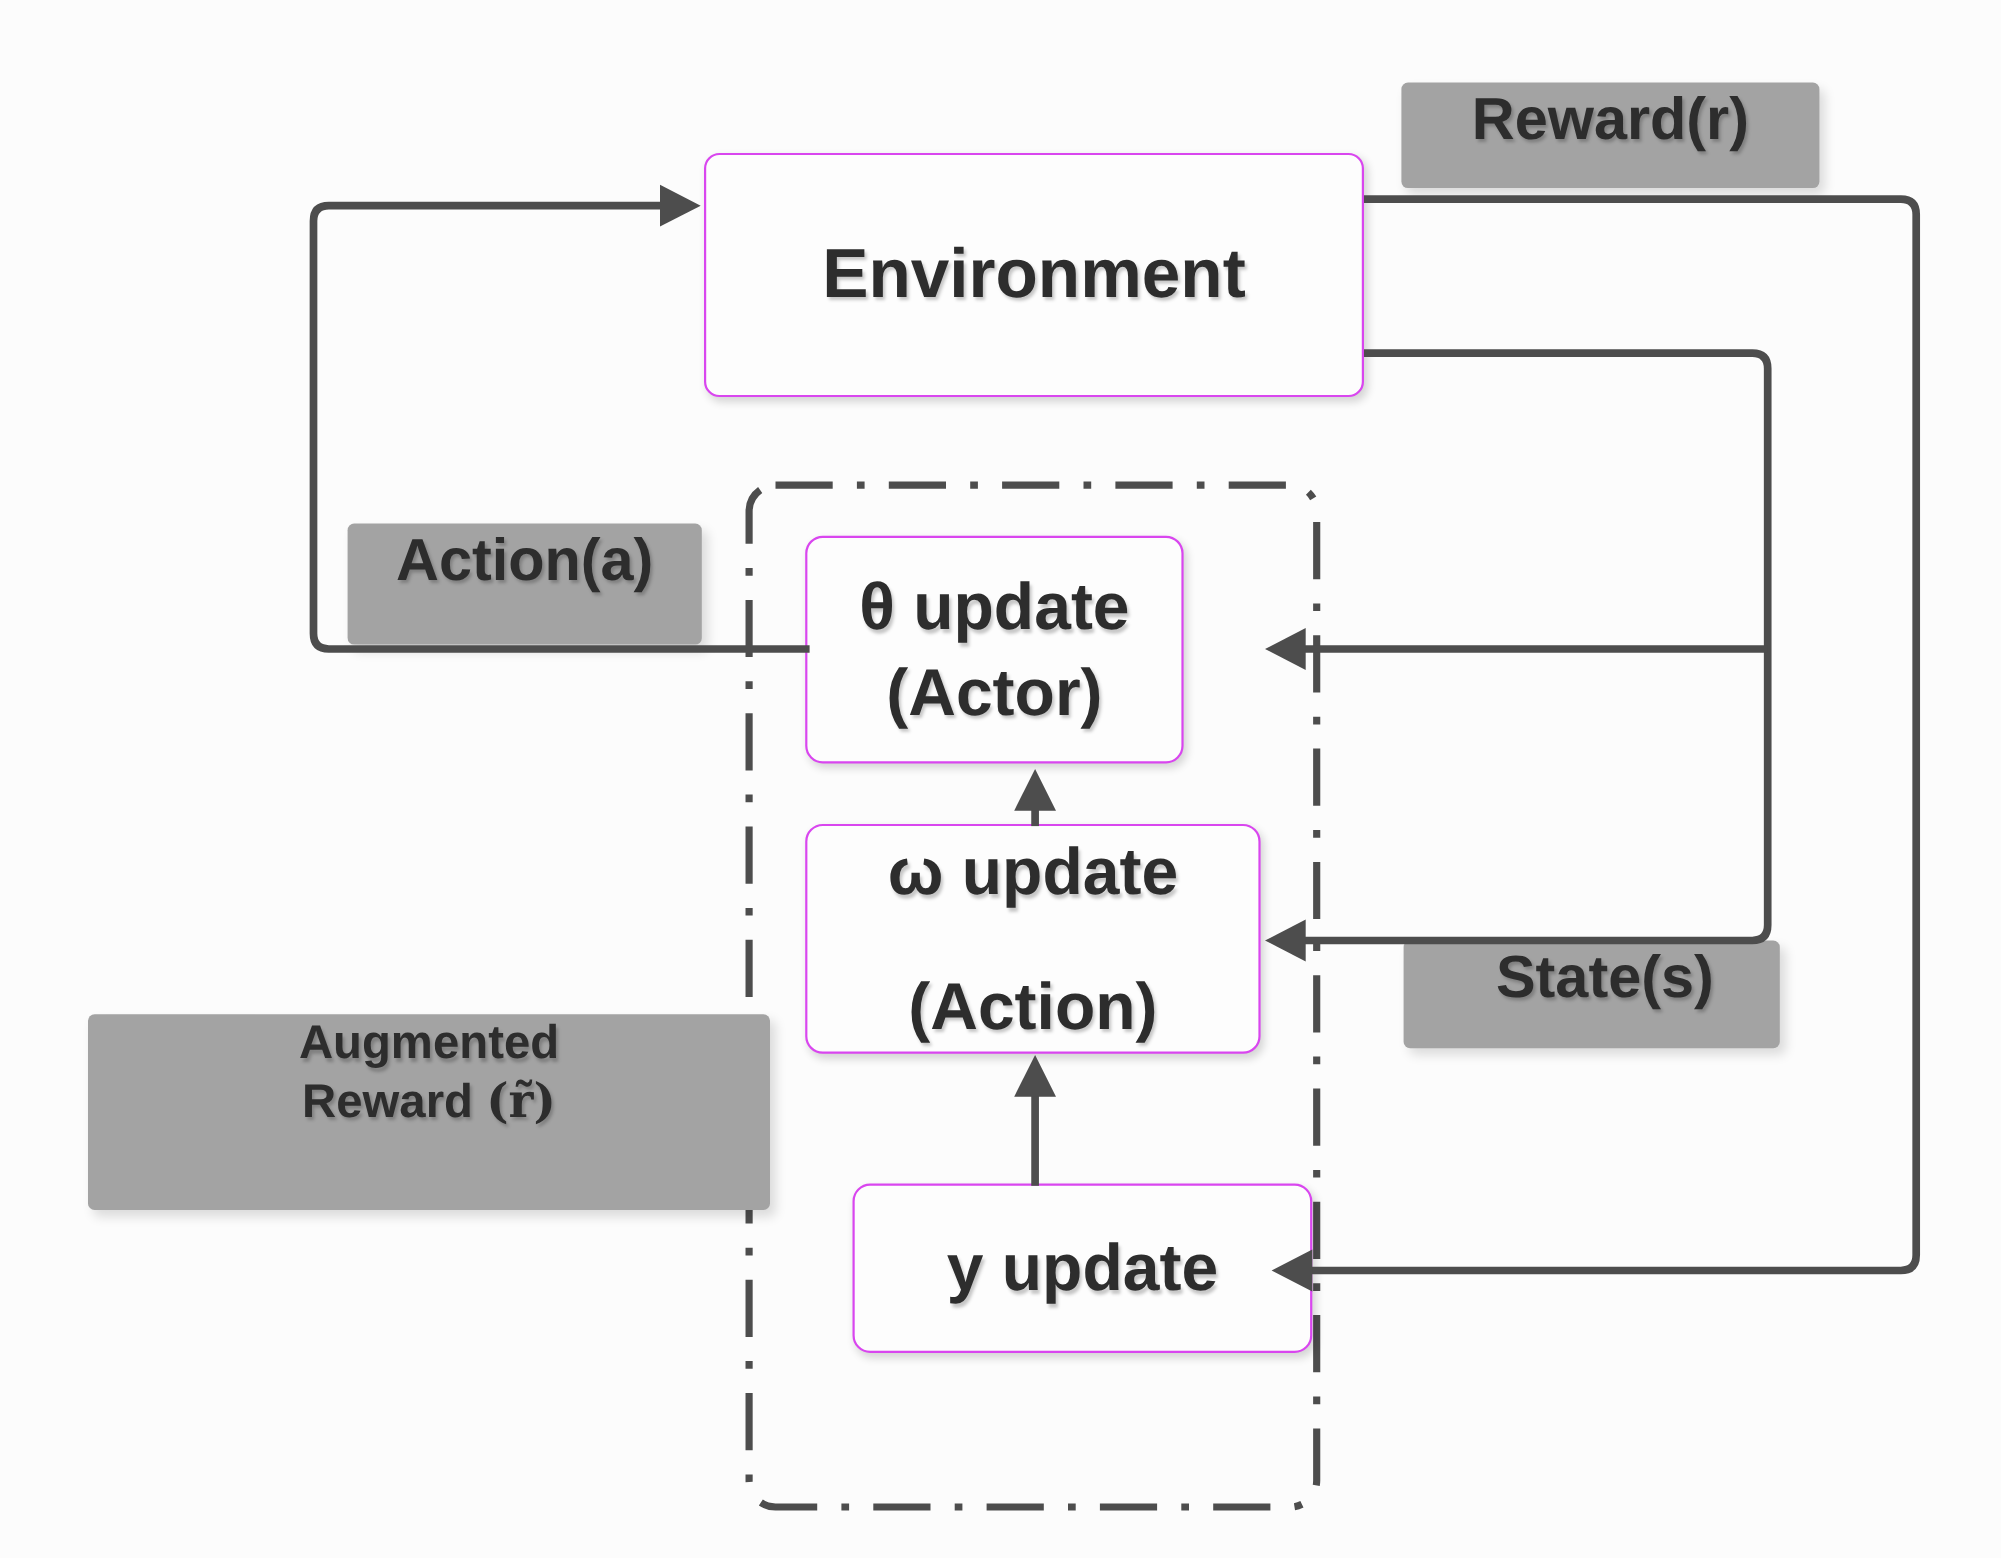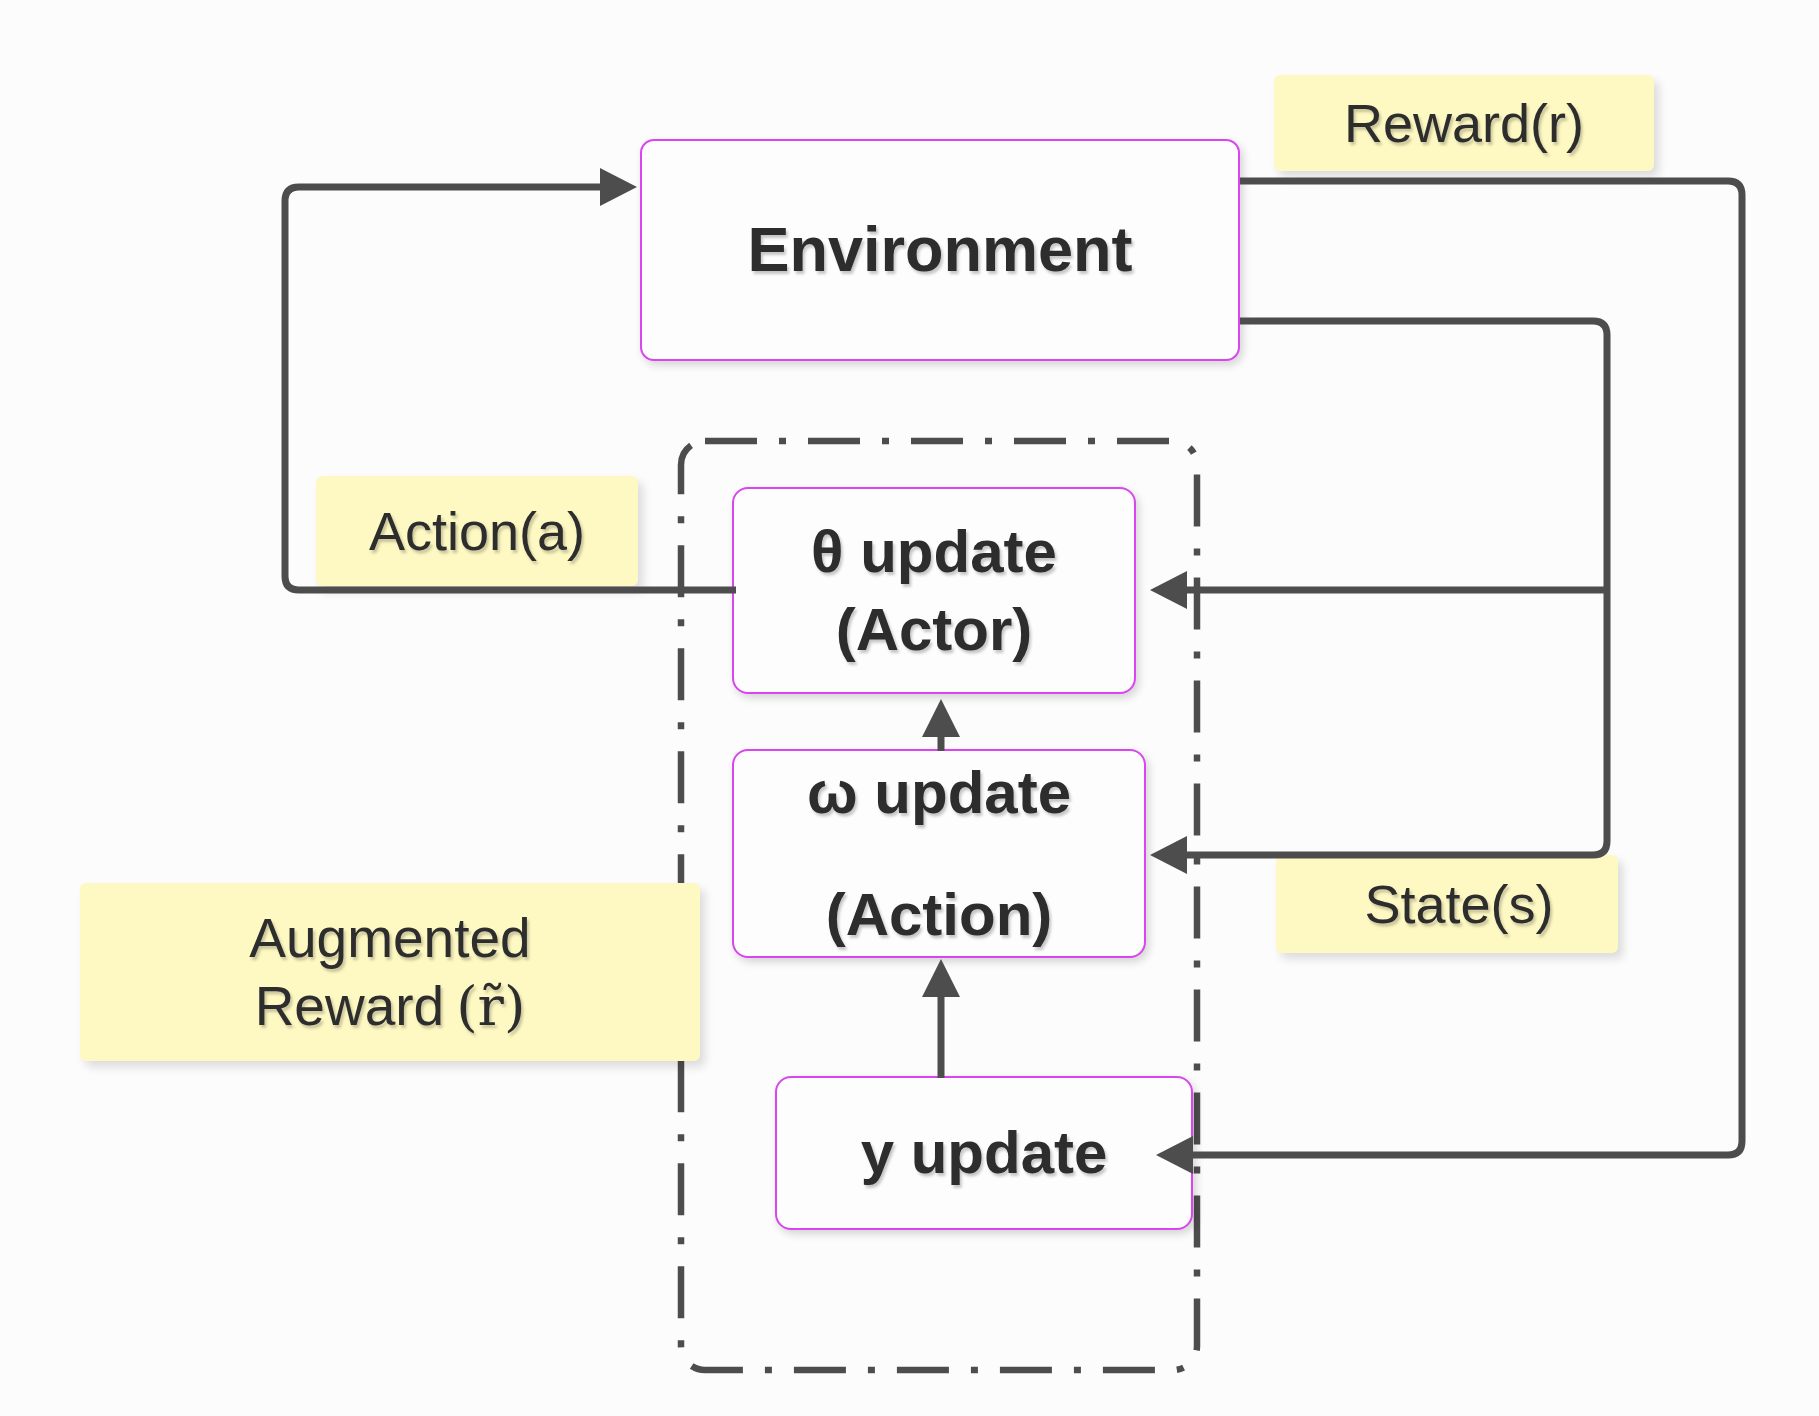--- a/index.html
+++ b/index.html
@@ -43,46 +43,45 @@
     font-weight: bold;
     font-size: 60px;
     line-height: 1.3;
     text-shadow: 2px 3px 3px rgba(0,0,0,0.22);
   }
   .node-environment {
     left: 640px; top: 139px; width: 600px; height: 222px;
     font-size: 63px;
     border-radius: 14px;
   }
-  .node-actor  { left: 732px; top: 487px;  width: 404px; height: 207px; }
+  .node-actor  { left: 732px; top: 487px;  width: 344px; height: 207px; }
   .node-critic { left: 732px; top: 749px;  width: 414px; height: 209px; gap: 44px; }
   .node-y      { left: 734px; top: 1076px; width: 418px; height: 154px; margin-left: 41px; }
 
   .tag {
     position: absolute;
     z-index: 2;
     box-sizing: border-box;
-    background: #fef9c3;
+    background: #a3a3a3;
     border-radius: 6px;
     box-shadow: 5px 6px 10px rgba(0,0,0,0.13);
     display: flex;
     flex-direction: column;
     align-items: center;
-    justify-content: center;
     text-align: center;
     color: #2d2d2d;
-    font-weight: normal;
+    font-weight: bold;
     font-size: 54px;
     line-height: 1.24;
     text-shadow: 2px 3px 3px rgba(0,0,0,0.22);
   }
   .tag-reward { left: 1274px; top: 75px;  width: 380px; height: 96px;  }
   .tag-action { left: 316px;  top: 476px; width: 322px; height: 110px; }
   .tag-state  { left: 1276px; top: 855px; width: 342px; height: 98px; padding-left: 24px;  }
-  .tag-augmented { left: 80px; top: 883px; width: 620px; height: 178px; font-size: 55px; }
+  .tag-augmented { left: 80px; top: 922px; width: 620px; height: 178px; font-size: 43px; }
   .math-part {
     font-family: "DejaVu Serif", "Liberation Serif", serif;
     margin-left: 12px;
   }
 </style>
 </head>
 <body>
 
 <div class="canvas">
 

